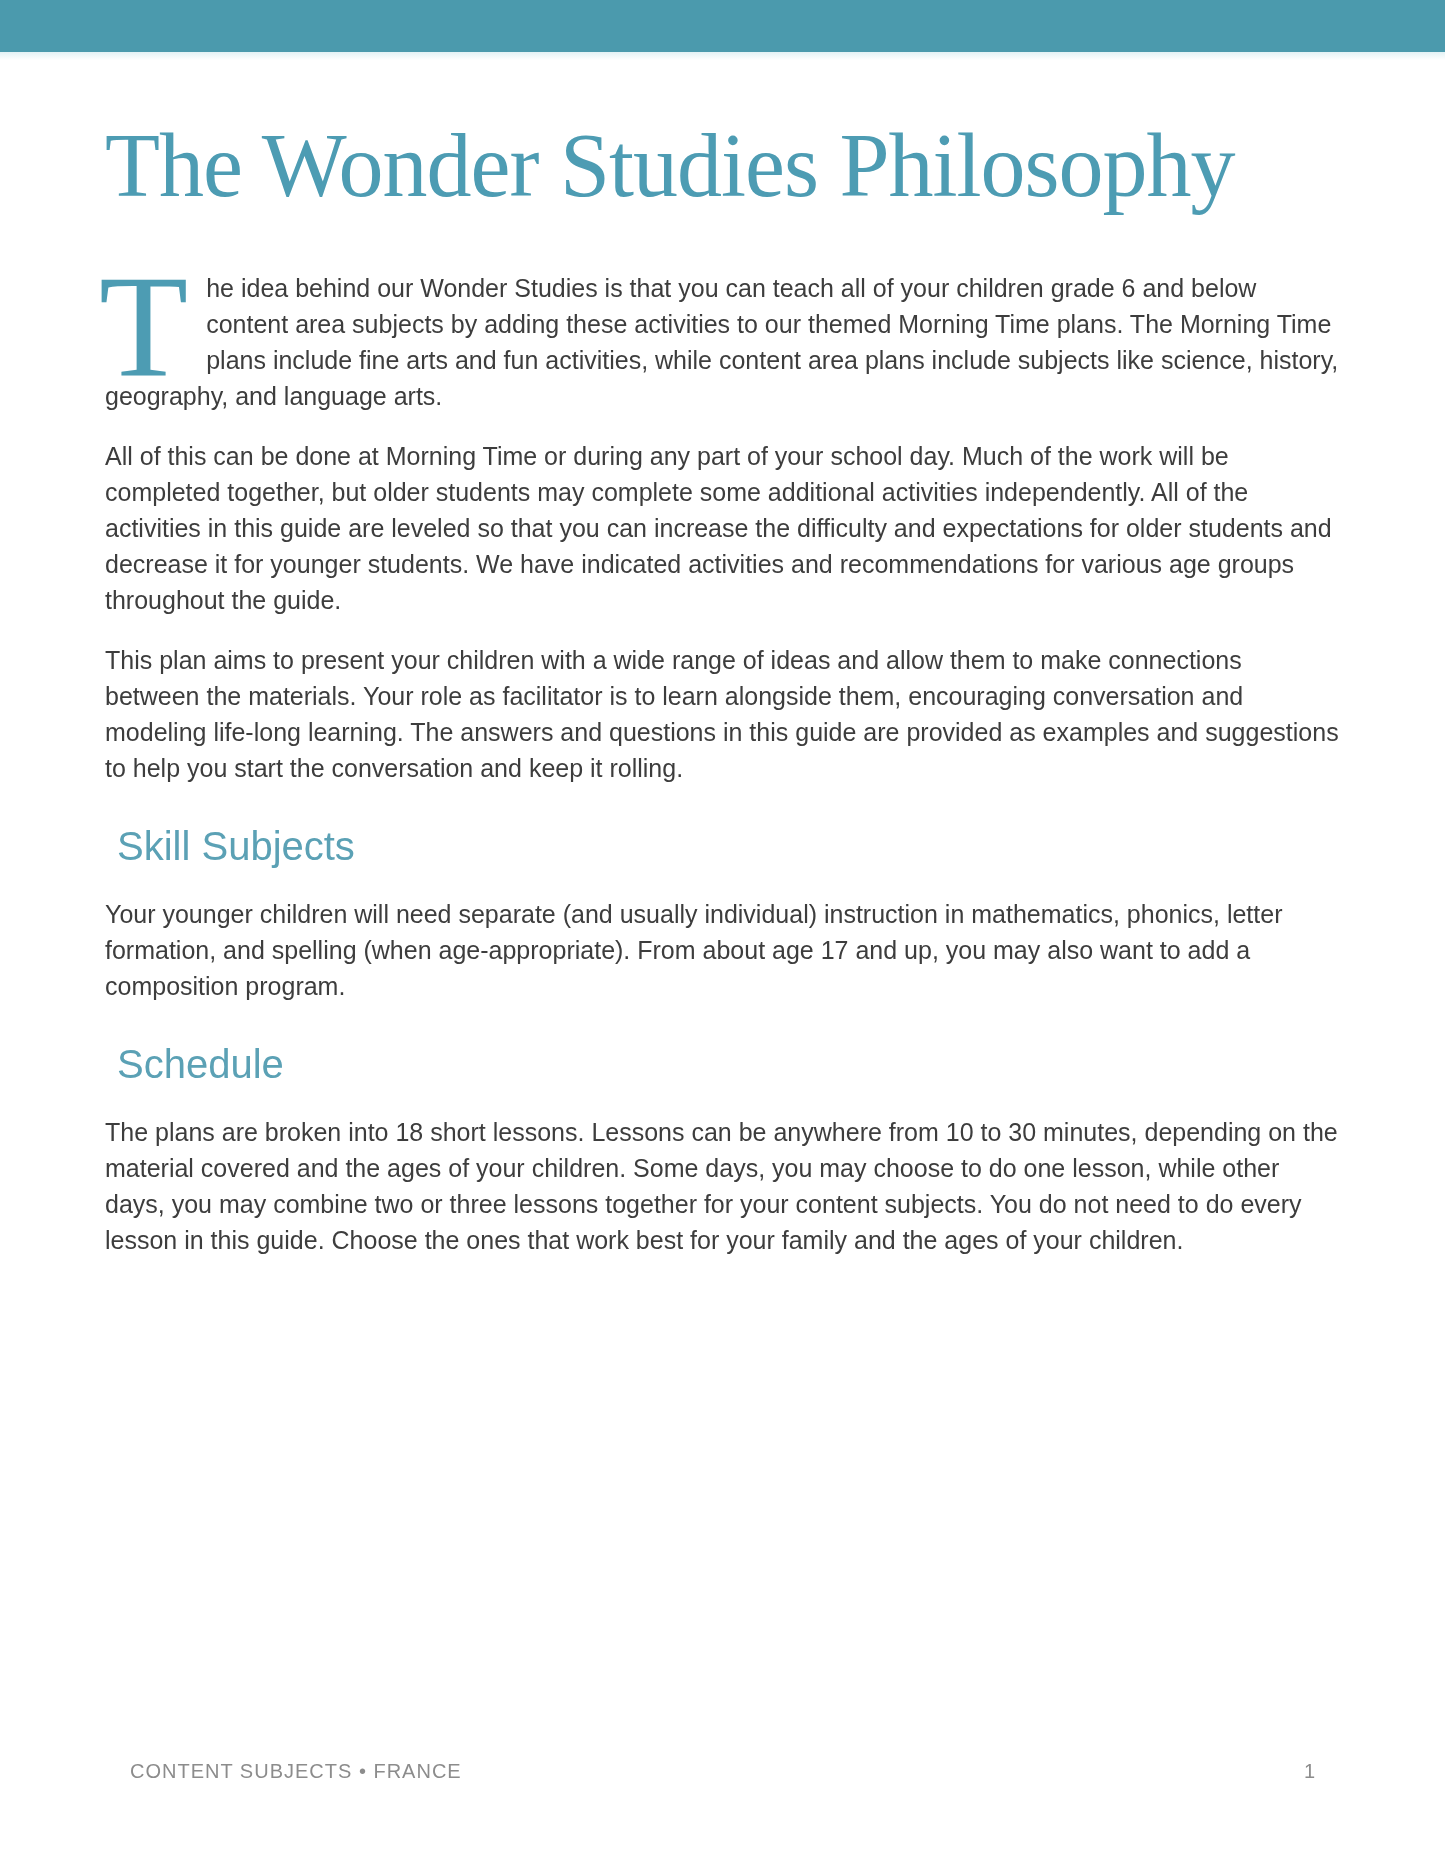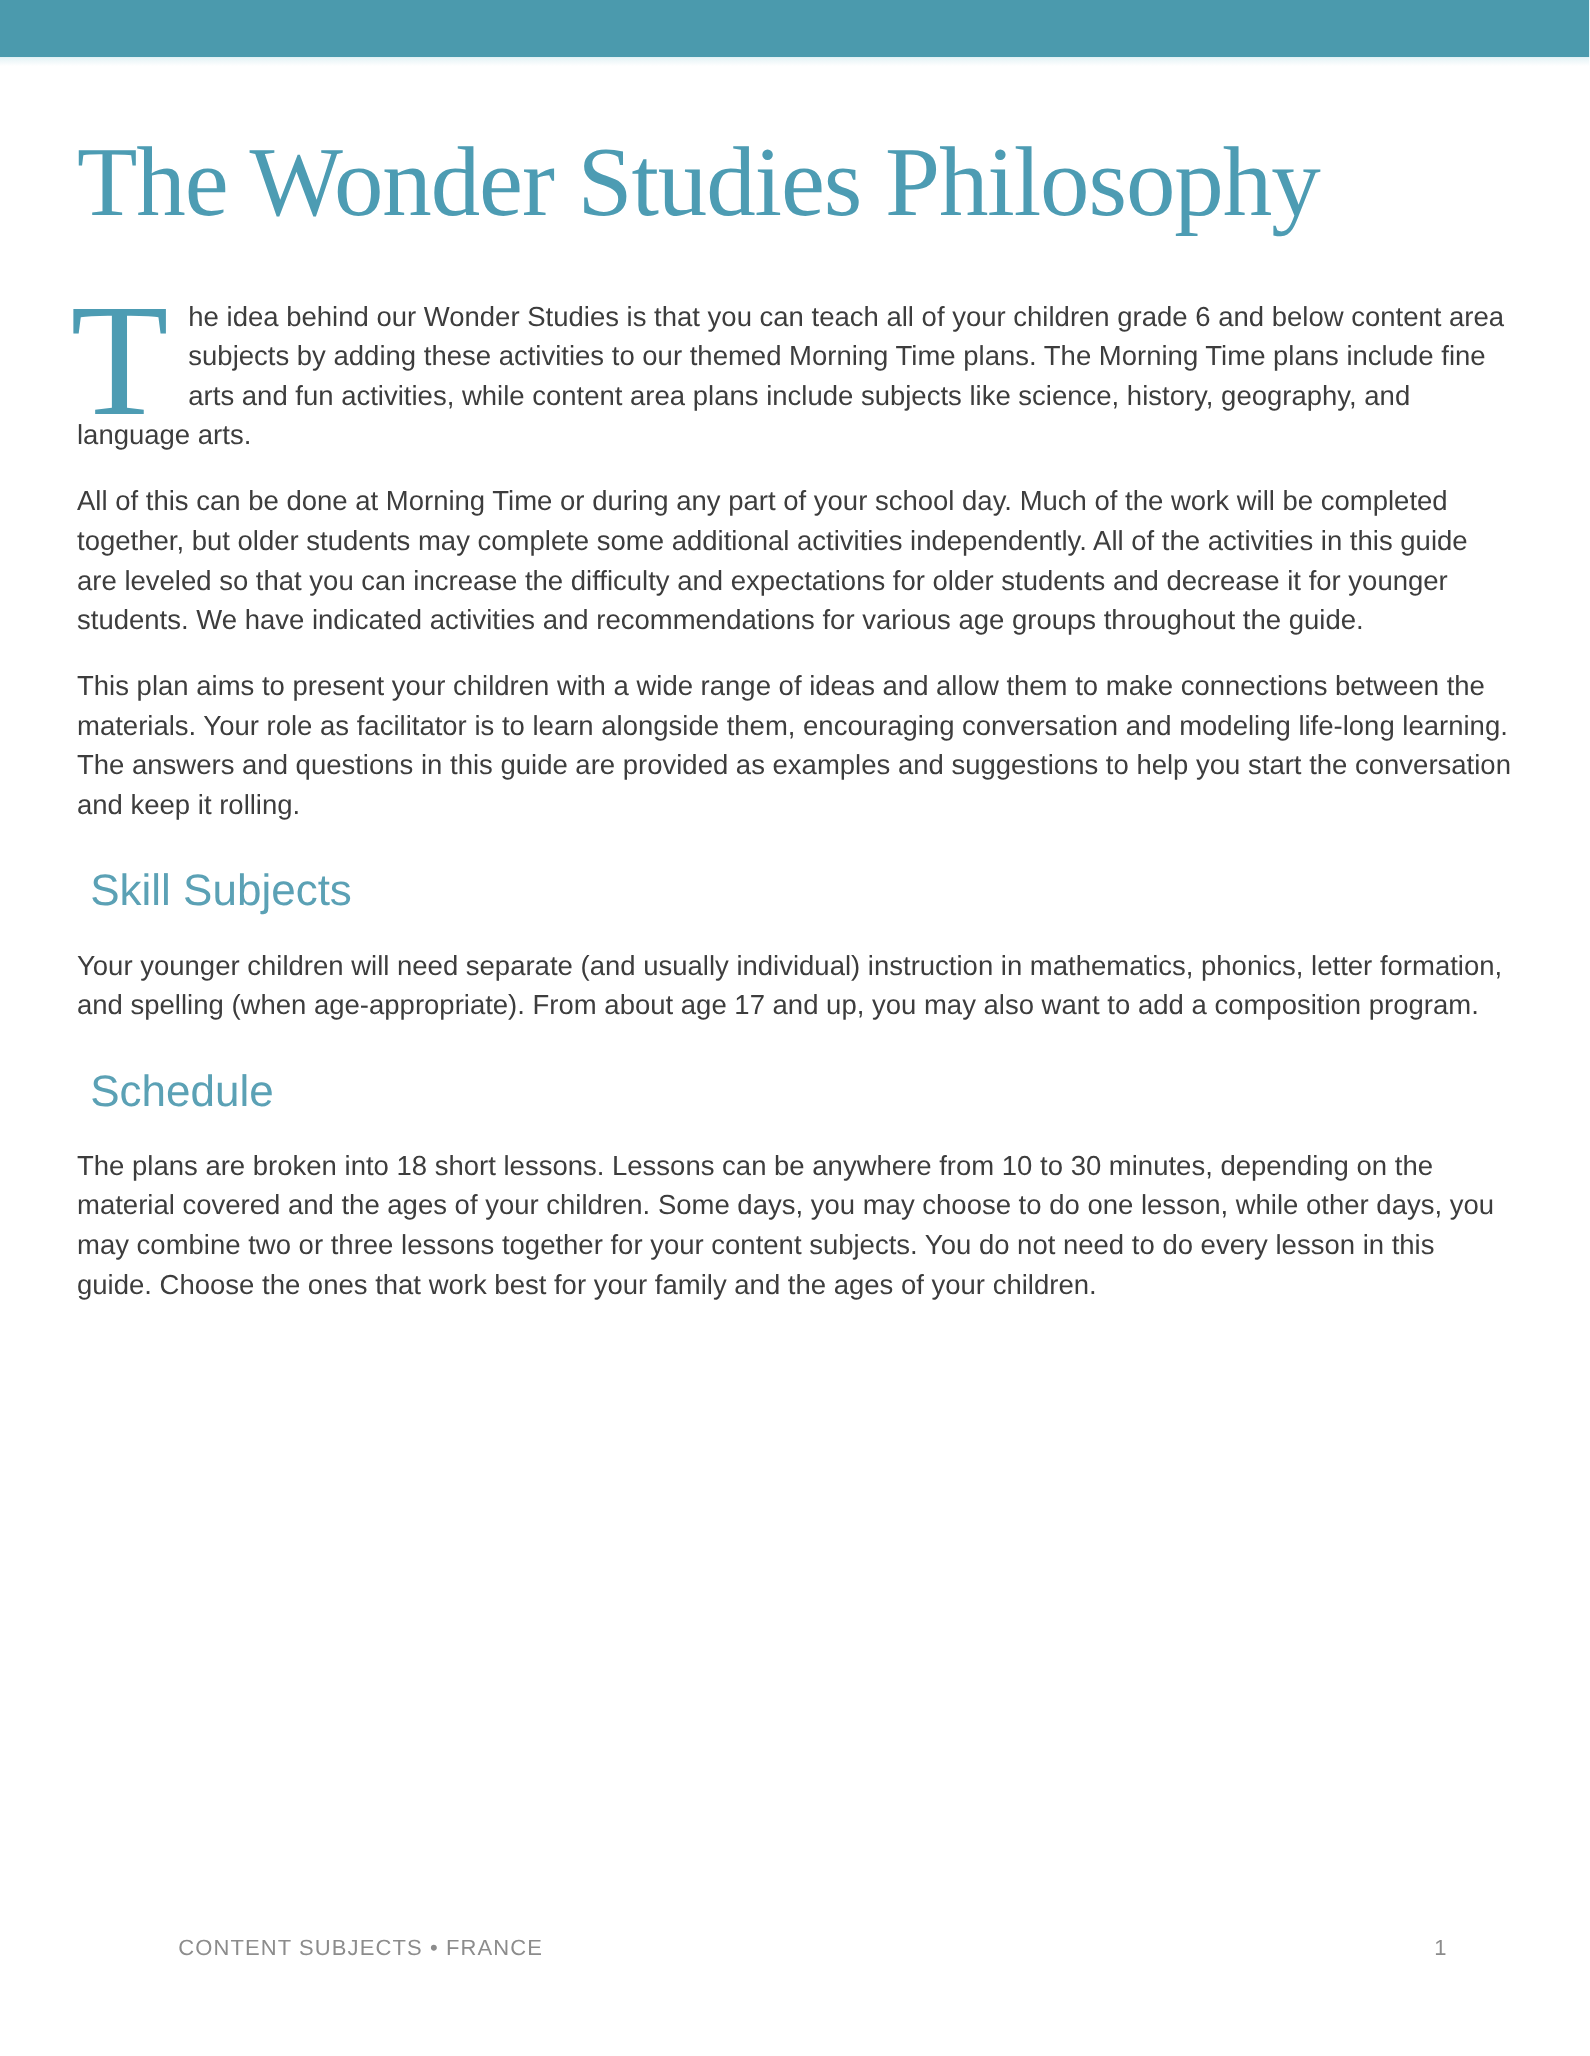--- a/index.html
+++ b/index.html
@@ -24,21 +24,21 @@
     width: 100%;
     height: 52px;
     background: var(--top-bar);
   }
   .top-bar-glow {
     width: 100%;
     height: 8px;
     background: linear-gradient(to bottom, #e3f2f5, rgba(255,255,255,0));
   }
   .content {
-    padding: 0 70px;
+    padding: 0 105px;
   }
   h1.doc-title {
     margin: 52px 0 50px 0;
     font-family: "Liberation Serif", serif;
     font-weight: normal;
     font-size: 90px;
     line-height: 1.2;
     color: var(--title);
     letter-spacing: -1px;
     white-space: nowrap;
@@ -68,21 +68,20 @@
   .page-footer {
     position: absolute;
     left: 130px;
     right: 130px;
     top: 1760px;
     display: flex;
     justify-content: space-between;
     align-items: baseline;
     font-size: 20px;
     color: var(--footer-text);
-    margin-left: 32px;
   }
   .footer-label { letter-spacing: 1px; }
   .page-number { letter-spacing: 0; }
 </style>
 </head>
 <body>
 
 <div class="page">
 
   <div class="top-bar"></div>

